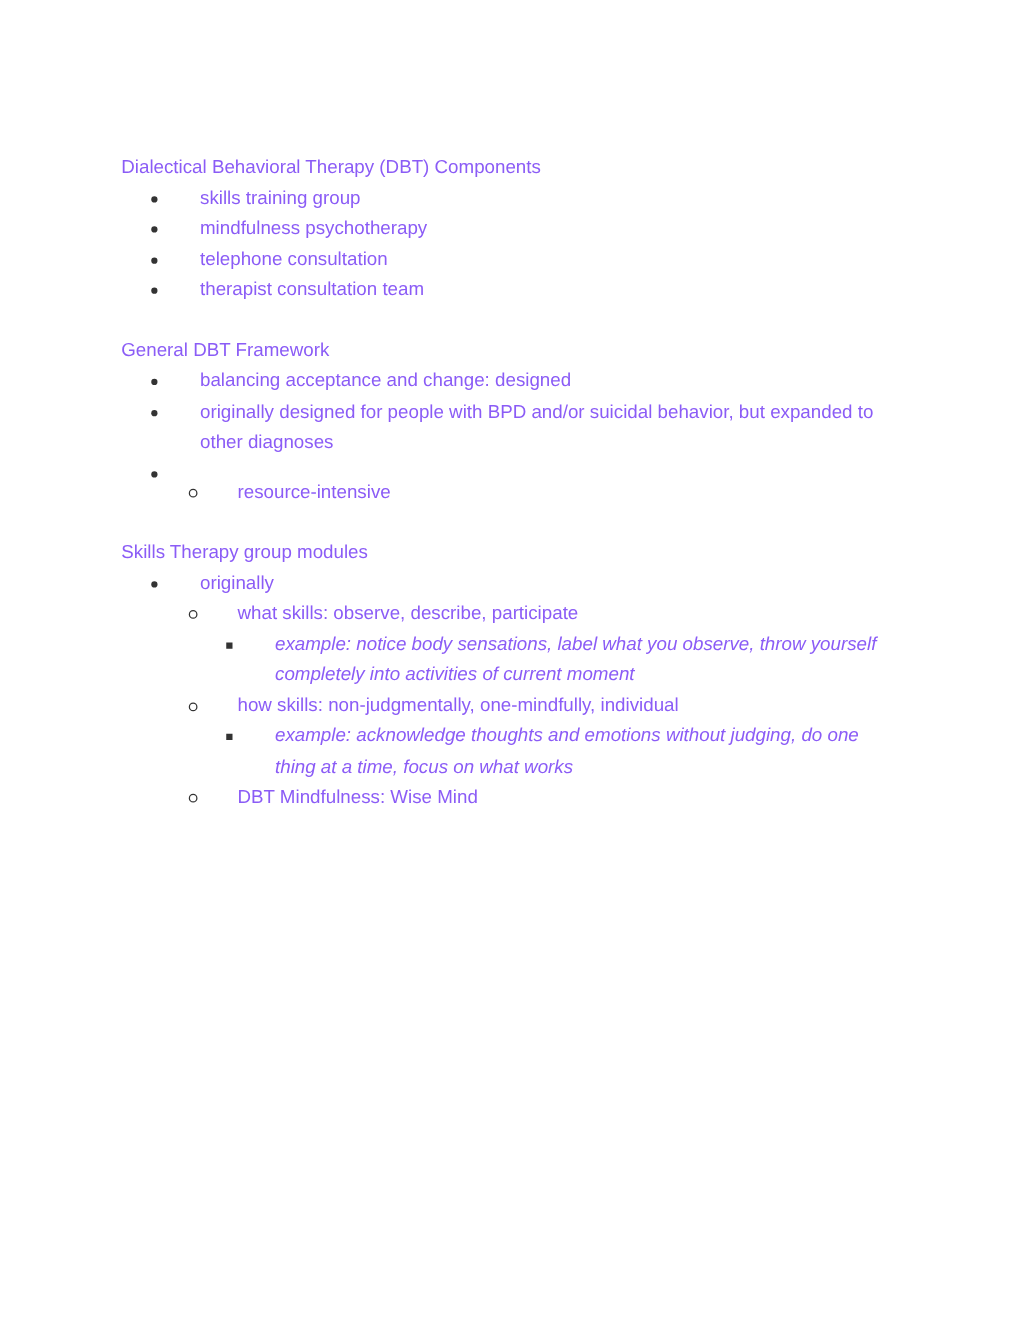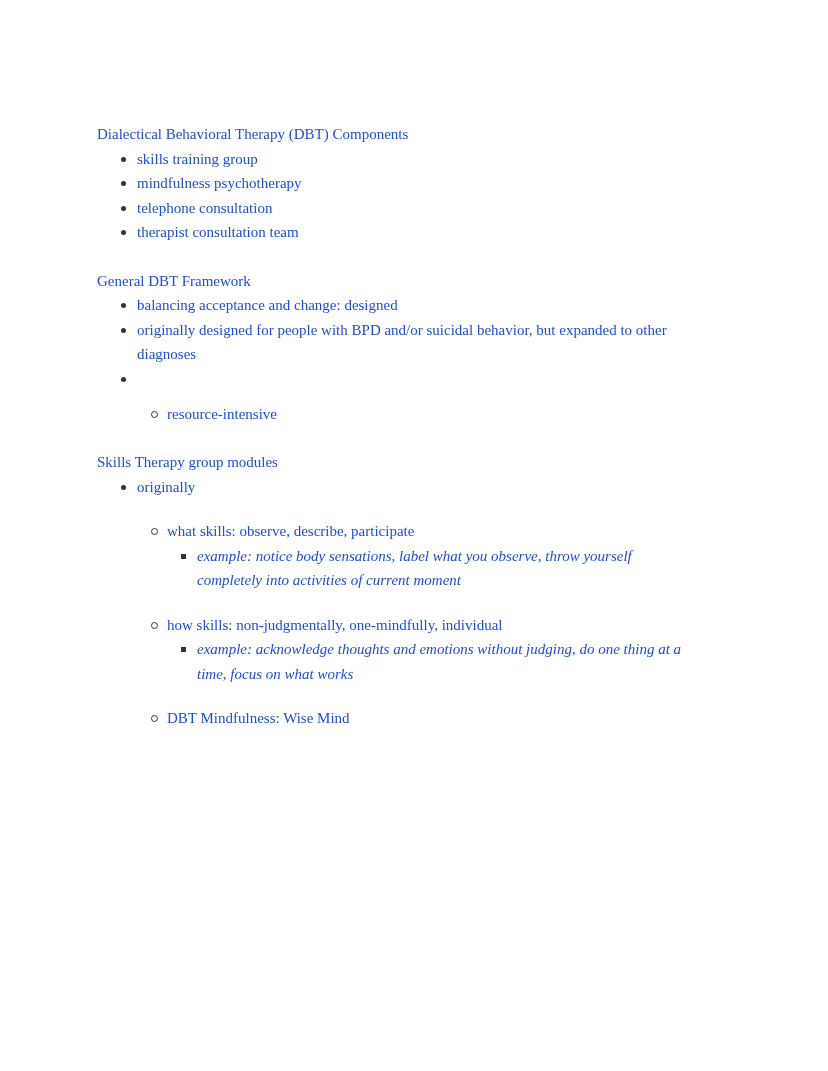--- a/index.html
+++ b/index.html
@@ -5,24 +5,24 @@
   html, body {
     margin: 0;
     padding: 0;
     background: #ffffff;
   }
   .page {
     position: relative;
     width: 828px;
     height: 1071px;
     background: #ffffff;
-    font-family: Liberation Serif, serif;
+    font-family: Liberation Sans, sans-serif;
     font-size: 15px;
     line-height: 24.5px;
-    color: #1d4ed8;
+    color: #8b5cf6;
     box-sizing: border-box;
     padding: 122px 0 0 97px;
     overflow: hidden;
   }
   .content {
     width: 625px;
   }
   .section { margin: 0; }
   .section + .section { margin-top: 24px; }
   .section-title {
@@ -32,20 +32,21 @@
     padding: 0;
   }
   ul.notes-list {
     list-style: none;
     margin: 0;
     padding: 0;
   }
   ul.notes-list li {
     display: flex;
     align-items: flex-start;
+    gap: 23px;
   }
   .bullet-cell {
     flex: 0 0 16px;
     width: 16px;
     display: flex;
     justify-content: flex-start;
   }
   .bullet {
     display: block;
     margin-top: 10px;
@@ -61,21 +62,21 @@
     border: 1px solid #333333;
     border-radius: 50%;
     box-sizing: content-box;
     margin-top: 9px;
   }
   .bullet.square {
     width: 5px; height: 5px;
     background: #333333;
   }
   li.l1 { margin-left: 24px; }
-  li.l2 { margin-left: 54px; margin-top: 20px; }
+  li.l2 { margin-left: 54px; }
   li.l3 { margin-left: 84px; }
   li.l3 .item-text { max-width: 492px; }
   .item-text { display: block; }
   .italic .item-text { font-style: italic; }
 </style>
 </head>
 <body>
 
 <div class="page">
   <div class="content">

